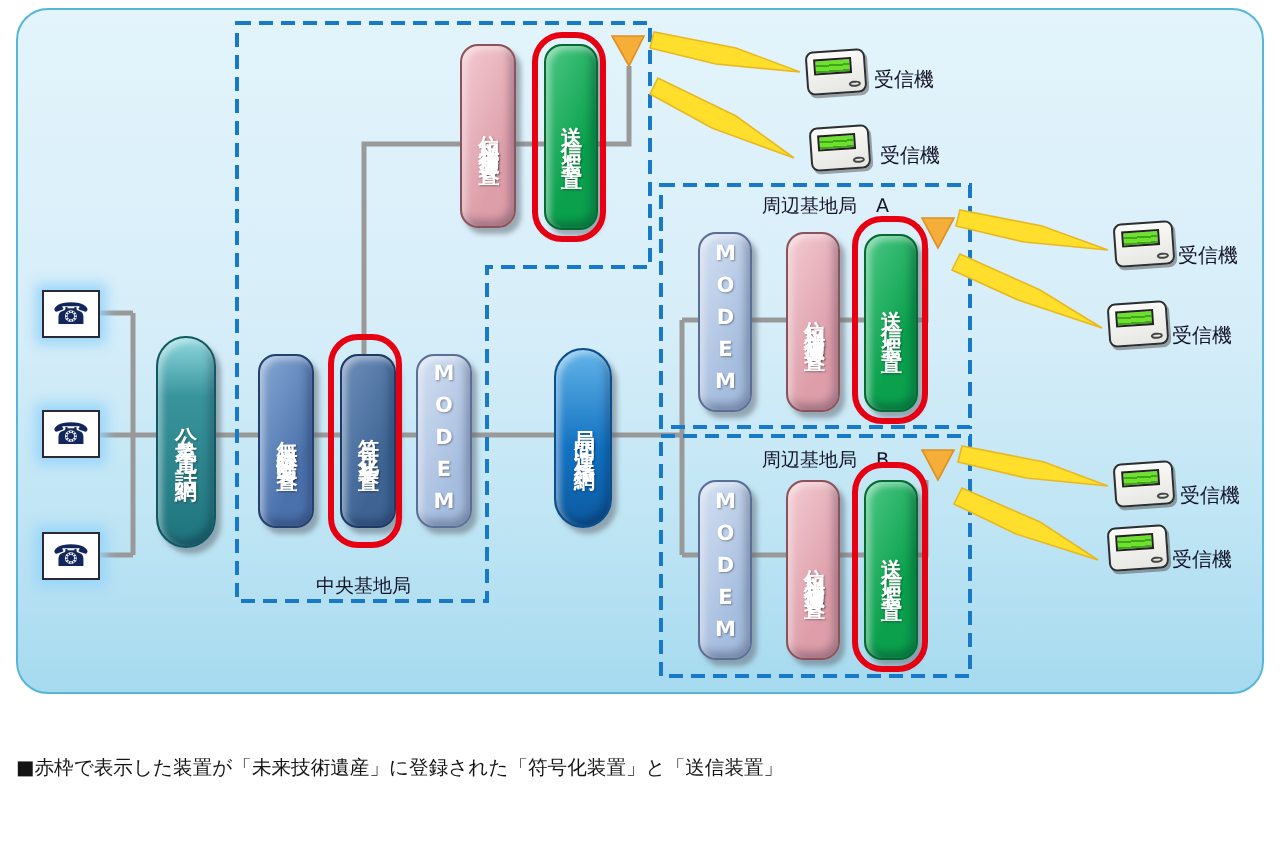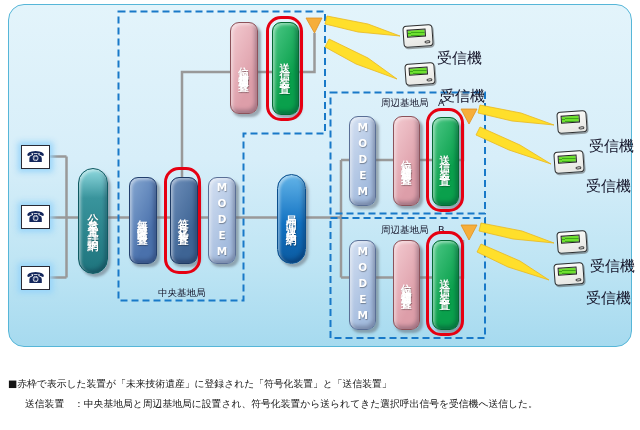--- a/index.html
+++ b/index.html
@@ -33,21 +33,21 @@
          border:1.5px solid #2a2a34;box-sizing:border-box;display:flex;align-items:center;
          justify-content:center;font-size:15px;color:#13265c;
          box-shadow:0 0 6px 3px rgba(150,212,250,.95);}
   .pager{position:absolute;z-index:3;width:30px;height:22px;box-sizing:border-box;
          background:linear-gradient(170deg,#fdfdfb 0%,#e4e4e0 100%);border:1.5px solid #2e2e2e;
          border-radius:4px;transform:rotate(-4deg);box-shadow:1px 1.5px 0 rgba(80,80,80,.5);}
   .pscreen{position:absolute;left:3px;top:3px;width:19px;height:8px;box-sizing:border-box;
            border:1px solid #222;background:repeating-linear-gradient(180deg,#6fe030 0 2px,#3da818 2px 3px);}
   .pbtn{position:absolute;right:2px;bottom:2px;width:6px;height:3.5px;border:1px solid #444;
         border-radius:50%;background:#e8e8e4;box-sizing:border-box;}
-  .rxlabel{position:absolute;z-index:3;font-size:15px;color:#15152a;white-space:nowrap;margin-top:16px;}
+  .rxlabel{position:absolute;z-index:3;font-size:10px;color:#15152a;white-space:nowrap;}
   .note{position:absolute;z-index:2;font-size:9.8px;color:#141414;white-space:nowrap;}
 </style>
 </head>
 <body>
 
 <div id="screen">
 
   <div id="panel"></div>
 
   <svg id="overlay" viewBox="0 0 640 430">
@@ -177,15 +177,14 @@
       <div class="pbtn"></div>
     </div>
   <div class="rxlabel" style="left:590px;top:241px;">受信機</div>
   <div class="pager" style="left:554px;top:263px;">
       <div class="pscreen"></div>
       <div class="pbtn"></div>
     </div>
   <div class="rxlabel" style="left:586px;top:273px;">受信機</div>
 
   <div class="note" style="left:8px;top:378px;">■赤枠で表示した装置が「未来技術遺産」に登録された「符号化装置」と「送信装置」</div>
-  <div class="note" style="left:25px;top:397.5px;">送信装置　：中央基地局と周辺基地局に設置され、符号化装置から送られてきた選択呼出信号を受信機へ送信した。</div>
 
 </div>
 
 </body></html>

